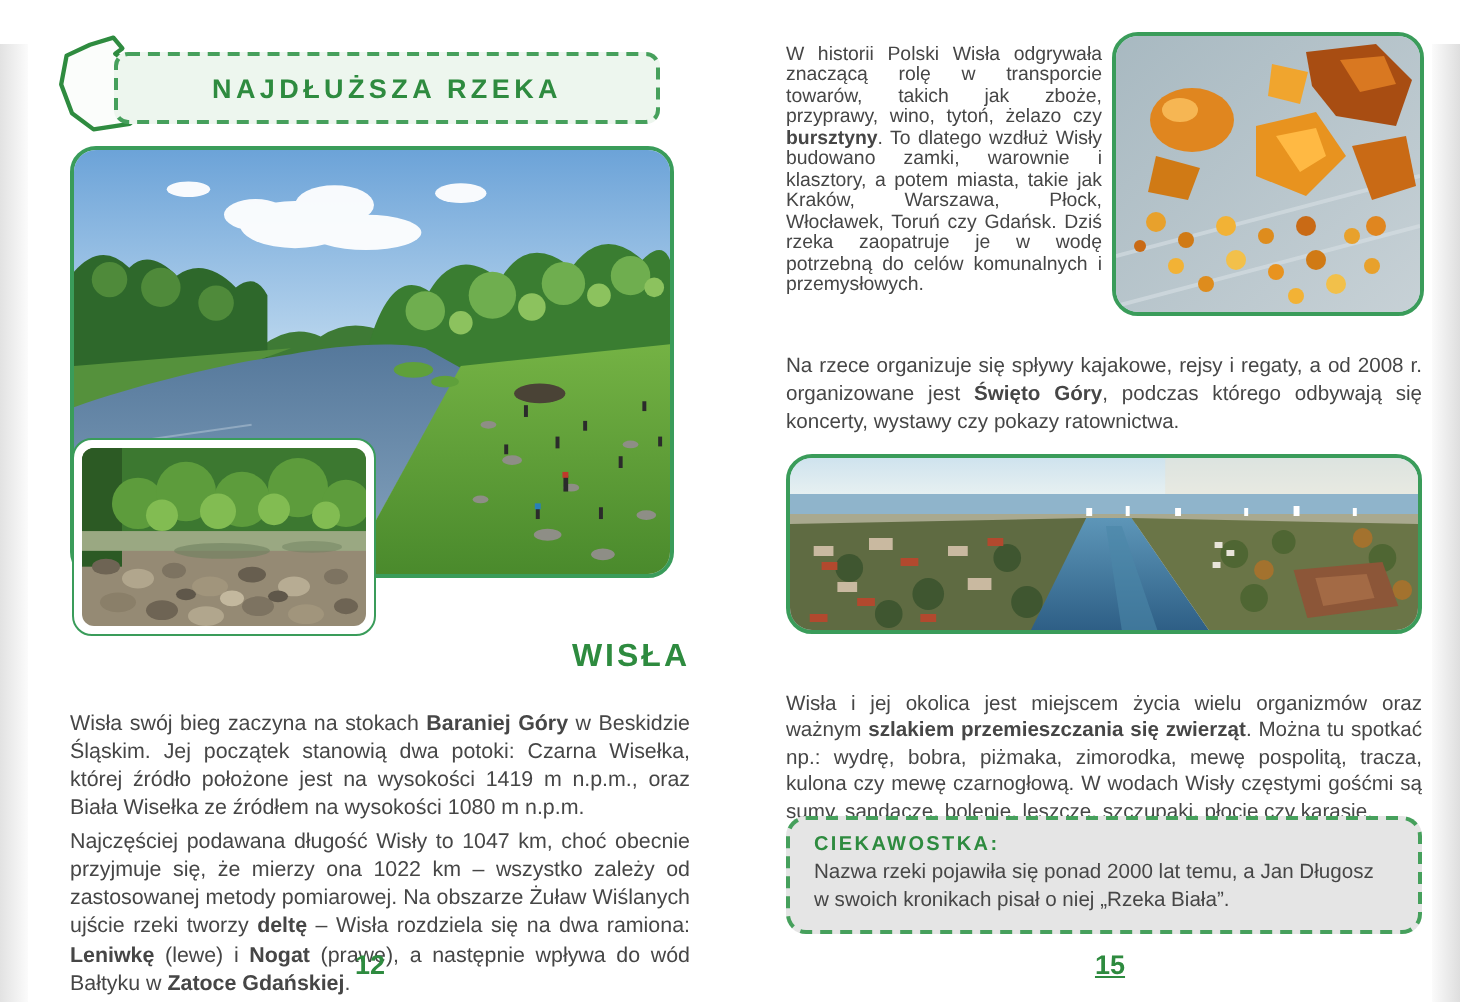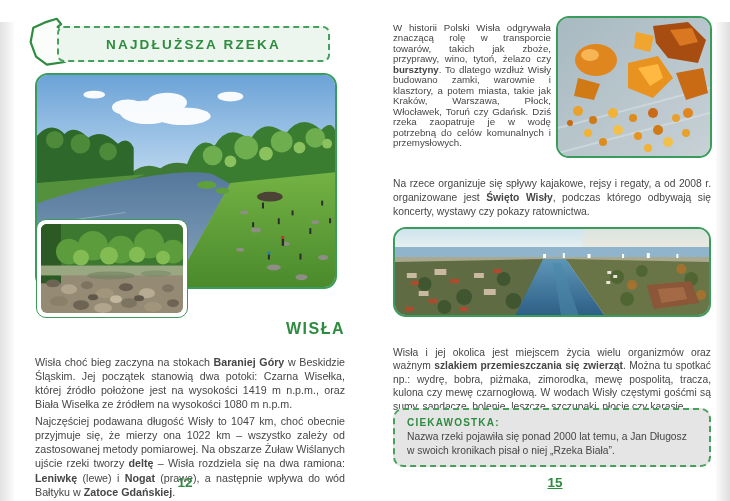--- a/index.html
+++ b/index.html
@@ -196,21 +196,21 @@
           <ellipse cx="75" cy="76" rx="6" ry="4" fill="#c3b89e"></ellipse>
       <ellipse cx="52" cy="74" rx="5" ry="3" fill="#5f574a"></ellipse>
           <ellipse cx="98" cy="75" rx="5" ry="3" fill="#5f574a"></ellipse>
     </g>
   </svg>
   </div>
 </div>
 
 <div class="section-title">WISŁA</div>
 
-<p class="para p1-left"><span>Wisła choć bieg zaczyna na stokach </span><span style="font-weight: 700;">Baraniej Góry</span><span> w Beskidzie Śląskim. Jej początek stanowią dwa potoki: Czarna Wisełka, której źródło położone jest na wysokości 1419 m n.p.m., oraz Biała Wisełka ze źródłem na wysokości 1080 m n.p.m.</span></p>
+<p class="para p1-left"><span>Wisła swój bieg zaczyna na stokach </span><span style="font-weight: 700;">Baraniej Góry</span><span> w Beskidzie Śląskim. Jej początek stanowią dwa potoki: Czarna Wisełka, której źródło położone jest na wysokości 1419 m n.p.m., oraz Biała Wisełka ze źródłem na wysokości 1080 m n.p.m.</span></p>
 <p class="para p2-left"><span>Najczęściej podawana długość Wisły to 1047 km, choć obecnie przyjmuje się, że mierzy ona 1022 km – wszystko zależy od zastosowanej metody pomiarowej. Na obszarze Żuław Wiślanych ujście rzeki tworzy </span><span style="font-weight: 700;">deltę</span><span> – Wisła rozdziela się na dwa ramiona: </span><span style="font-weight: 700;">Leniwkę</span><span> (lewe) i </span><span style="font-weight: 700;">Nogat</span><span> (prawe), a następnie wpływa do wód Bałtyku w </span><span style="font-weight: 700;">Zatoce Gdańskiej</span><span>.</span></p>
 
 <div class="pagenum left">12</div>
 
 <p class="para p1-right"><span>W historii Polski Wisła odgrywała znaczącą rolę w transporcie towarów, takich jak zboże, przyprawy, wino, tytoń, żelazo czy </span><span style="font-weight: 700;">bursztyny</span><span>. To dlatego wzdłuż Wisły budowano zamki, warownie i klasztory, a potem miasta, takie jak Kraków, Warszawa, Płock, Włocławek, Toruń czy Gdańsk. Dziś rzeka zaopatruje je w wodę potrzebną do celów komunalnych i przemysłowych.</span></p>
 
 <div class="photo amber-photo">
   <svg viewBox="0 0 152 138" preserveAspectRatio="none">
     <defs>
       <linearGradient id="gamb" x1="0" y1="0" x2="1" y2="1">
@@ -246,21 +246,21 @@
       <circle cx="45" cy="124" r="4" fill="#de8c1d"></circle>
         <circle cx="110" cy="124" r="5" fill="#f2c04a"></circle>
       <circle cx="130" cy="95" r="5" fill="#e0861f"></circle>
         <circle cx="12" cy="105" r="3" fill="#c96a15"></circle>
       <circle cx="128" cy="115" r="4" fill="#e8a12c"></circle>
         <circle cx="90" cy="130" r="4" fill="#f2b235"></circle>
     </g>
   </svg>
 </div>
 
-<p class="para p2-right"><span>Na rzece organizuje się spływy kajakowe, rejsy i regaty, a od 2008 r. organizowane jest </span><span style="font-weight: 700;">Święto Wisły</span><span>, podczas którego odbywają się koncerty, wystawy czy pokazy ratownictwa.</span></p>
+<p class="para p2-right"><span>Na rzece organizuje się spływy kajakowe, rejsy i regaty, a od 2008 r. organizowane jest </span><span style="font-weight: 700;">Święto Góry</span><span>, podczas którego odbywają się koncerty, wystawy czy pokazy ratownictwa.</span></p>
 
 <div class="photo aerial-photo">
   <svg viewBox="0 0 318 86" preserveAspectRatio="none">
     <defs>
       <linearGradient id="gaer1" x1="0" y1="0" x2="0" y2="1">
         <stop offset="0" stop-color="#cfe3ee"></stop>
           <stop offset="1" stop-color="#eef4f2"></stop>
       </linearGradient>
       <linearGradient id="gaer2" x1="0" y1="0" x2="0" y2="1">
         <stop offset="0" stop-color="#5d96b8"></stop>

